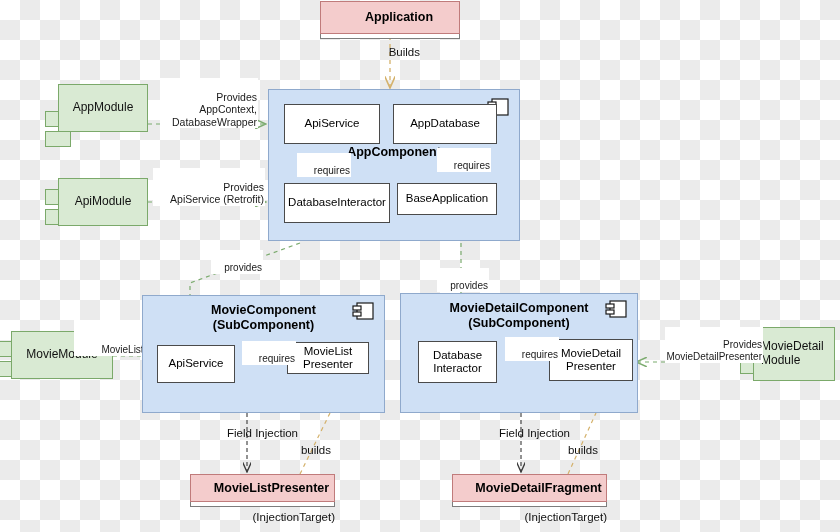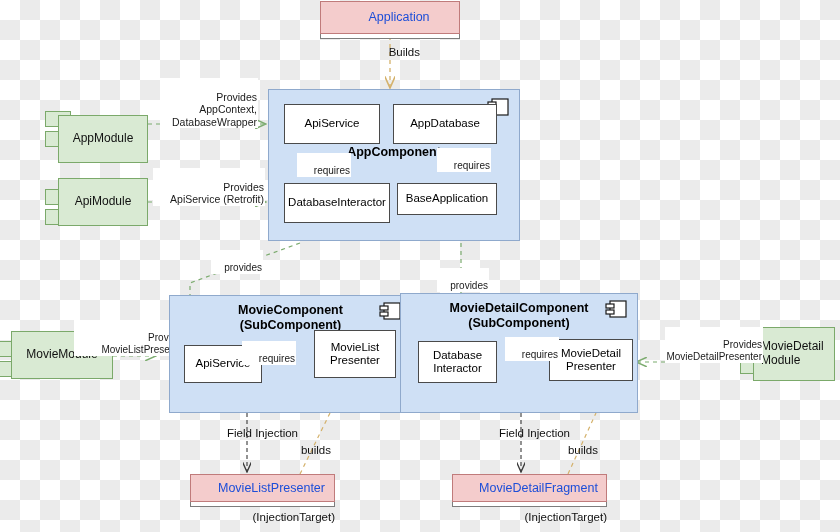--- a/index.html
+++ b/index.html
@@ -38,22 +38,22 @@
     align-items: center;
     justify-content: center;
     text-align: center;
     line-height: 1.15;
   }
 
   
   .pink-box {
     background: #f4cccc;
     border: 1px solid #c07b7b;
-    color: #1d4ed8;
-    font-weight: normal;
+    color: #000000;
+    font-weight: bold;
     font-size: 12.5px;
     padding-left: 18px;
   }
   .pink-underbar {
     position: absolute;
     box-sizing: border-box;
     background: #ffffff;
     border: 1px solid #7c7c7c;
     border-top: none;
     height: 5px;
@@ -179,21 +179,21 @@
     <span>Application</span>
   </div>
   <div class="pink-underbar" style="left:320px; top:34px; width:140px;"></div>
 
   <div class="plain-label" style="left:360px; top:46px; width:60px;">
     <span>Builds</span>
   </div>
 
   <div class="green-tab" style="left:45px; top:111px;"></div>
   <div class="green-tab" style="left:45px; top:131px;"></div>
-  <div class="node green-box" style="left:58px; top:115px; width:90px; height:48px;">
+  <div class="node green-box" style="left:58px; top:84px; width:90px; height:48px;">
     <span>AppModule</span>
   </div>
 
   <div class="edge-label" style="left:160px; top:78px; width:96px;">
     <span>Provides
 AppContext,
 DatabaseWrapper</span>
   </div>
 
   <div class="green-tab" style="left:45px; top:189px;"></div>
@@ -250,36 +250,36 @@
   <div class="green-tab" style="left:-2px; top:361px;"></div>
   <div class="node green-box" style="left:11px; top:331px; width:102px; height:48px;">
     <span>MovieModule</span>
   </div>
 
   <div class="edge-label small" style="left:74px; top:320px; width:112px;">
     <span>Provides
 MovieListPresenter</span>
   </div>
 
-  <div class="blue-container" style="left:142px; top:295px; width:243px; height:118px;margin-left:27px;">
+  <div class="blue-container" style="left:142px; top:295px; width:243px; height:118px;">
     <div class="container-title" style="top:7px;">
       <span>MovieComponent</span><br>
       <span>(SubComponent)</span>
     </div>
 
     <svg class="comp-icon" style="right:10px; top:6px;" width="22" height="18" viewBox="0 0 22 18">
       <rect x="5" y="1" width="16" height="16" fill="#fff" stroke="#1a1a1a" stroke-width="1.2"></rect>
       <rect x="1" y="4" width="8" height="4" fill="#fff" stroke="#1a1a1a" stroke-width="1.2"></rect>
       <rect x="1" y="10" width="8" height="4" fill="#fff" stroke="#1a1a1a" stroke-width="1.2"></rect>
     </svg>
 
     <div class="node white-box" style="left:14px; top:49px; width:78px; height:38px;">
       <span style="white-space:pre-line;">ApiService</span>
     </div>
-    <div class="node white-box" style="left:144px; top:34px; width:82px; height:48px;">
+    <div class="node white-box" style="left:144px; top:46px; width:82px; height:32px;">
       <span style="white-space:pre-line;">MovieList
 Presenter</span>
     </div>
   </div>
 
   <div class="edge-label small" style="left:242px; top:341px; width:52px;">
     <span>requires</span>
   </div>
 
   <div class="blue-container" style="left:400px; top:293px; width:238px; height:120px;">

